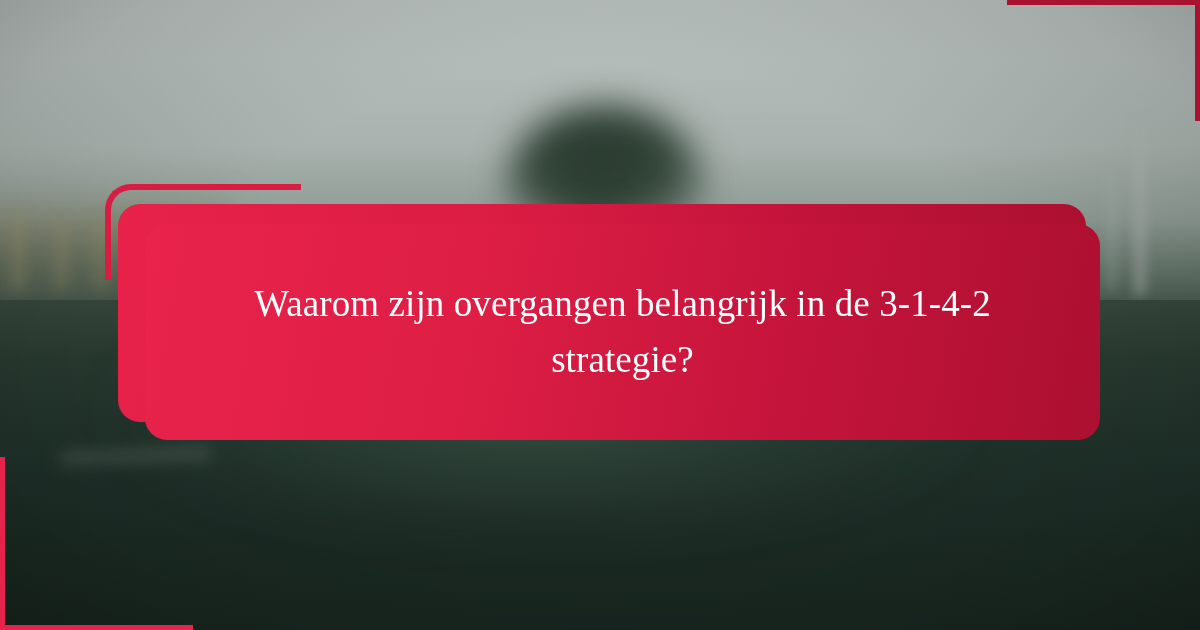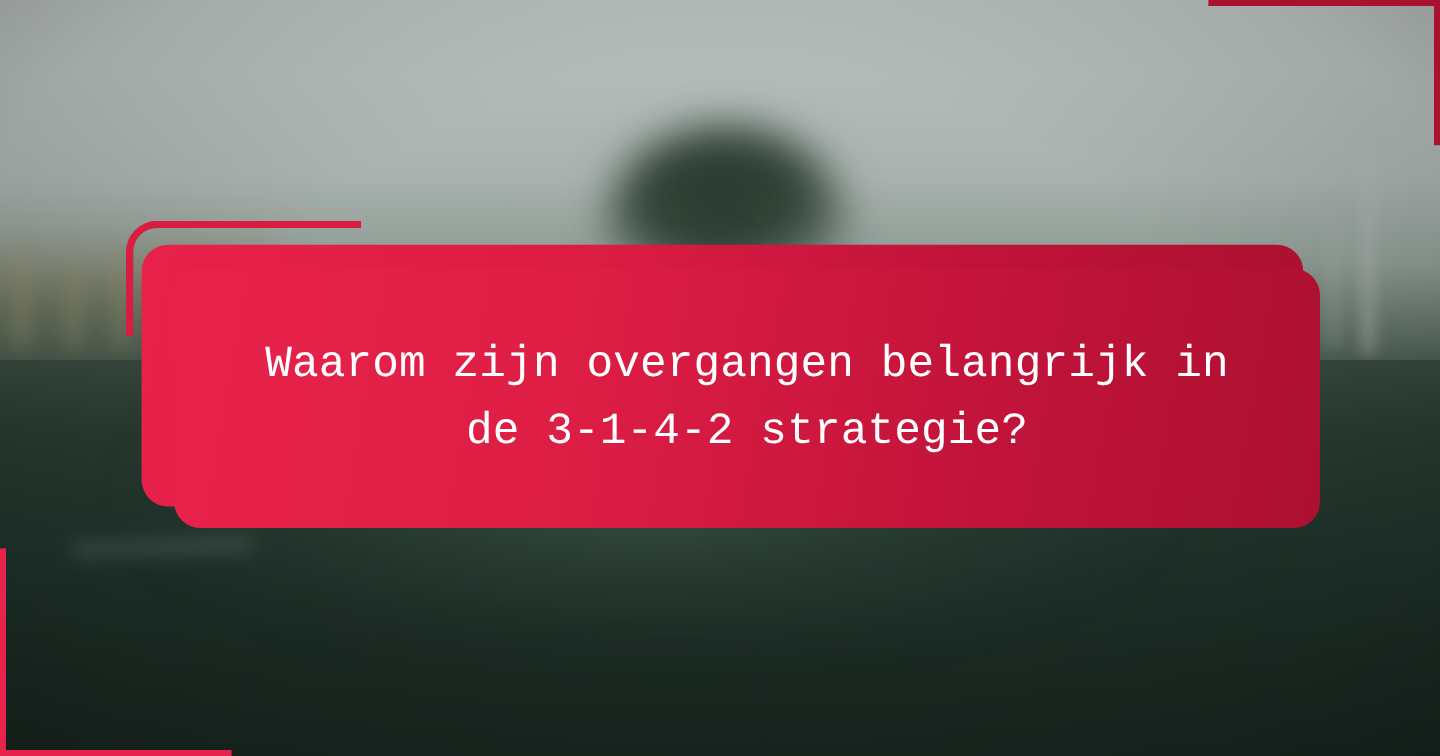--- a/index.html
+++ b/index.html
@@ -223,21 +223,21 @@
     display: flex;
     align-items: center;
     justify-content: center;
     box-sizing: border-box;
     padding: 0 46px;
   }
 
   .headline {
     margin: 0;
     color: #FFFFFF;
-    font-family: Liberation Mono, monospace;
+    font-family: Liberation Serif, serif;
     font-size: 37px;
     font-weight: 400;
     line-height: 1.52;
     text-align: center;
     letter-spacing: 0.1px;
     width: 100%;
   }
 </style>
 </head>
 <body>

